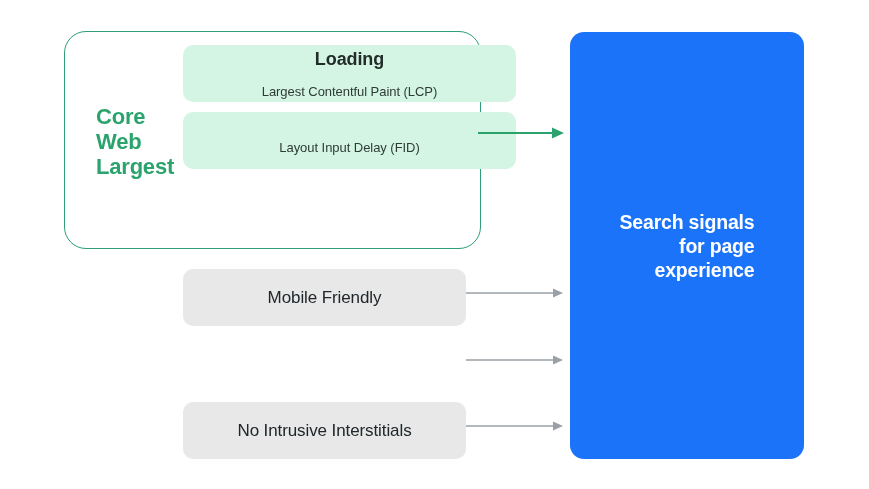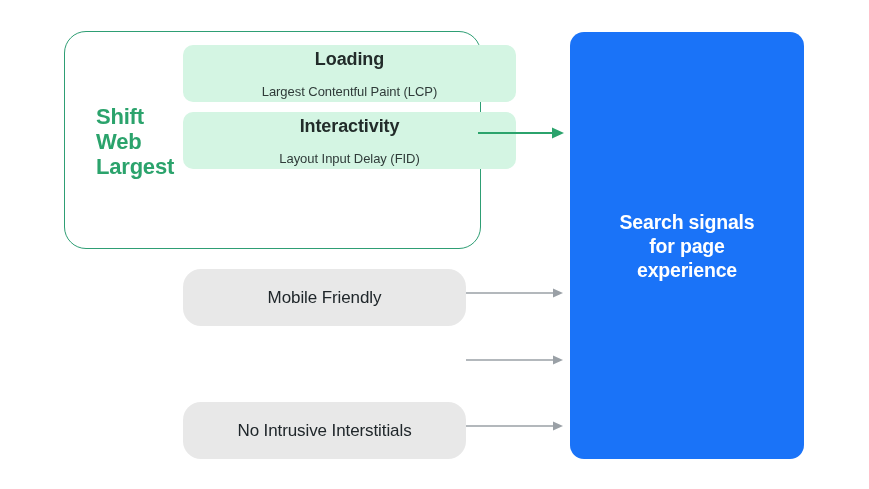--- a/index.html
+++ b/index.html
@@ -75,21 +75,21 @@
     letter-spacing: -0.05px;
   }
 
   
   .signal-box {
     position: absolute;
     left: 183px;
     width: 283px;
     height: 57px;
     background: #e8e8e8;
-    border-radius: 18px;
+    border-radius: 10px;
     display: flex;
     align-items: center;
     justify-content: center;
     box-sizing: border-box;
   }
   .signal-box.s1 { top: 269px; }
   .signal-box.s2 { top: 336px; }
   .signal-box.s3 { top: 402px; }
   .signal-label {
     font-size: 17px;
@@ -119,46 +119,45 @@
     display: flex;
     align-items: center;
     justify-content: center;
     box-sizing: border-box;
   }
   .search-panel-text {
     color: #ffffff;
     font-size: 19.5px;
     font-weight: bold;
     line-height: 24px;
-    text-align: center;
+    text-align: right;
     letter-spacing: -0.2px;
     white-space: pre-line;
     padding: 0 16px;
   }
 </style>
 </head>
 <body>
 
 <div id="canvas">
 
   <div class="cwv-outline"></div>
 
   <div class="cwv-label">
-    <div>Shift</div>
+    <div>Core</div>
     <div>Web</div>
     <div>Largest</div>
   </div>
 
   <div class="metric-card c1">
     <div class="metric-title">Loading</div>
     <div class="metric-sub">Largest Contentful Paint (LCP)</div>
   </div>
 
   <div class="metric-card c2">
-    <div class="metric-title">Interactivity</div>
     <div class="metric-sub">Layout Input Delay (FID)</div>
   </div>
 
 
   <div class="signal-box s1">
     <div class="signal-label">Mobile Friendly</div>
   </div>
 
 
   <div class="signal-box s3">

